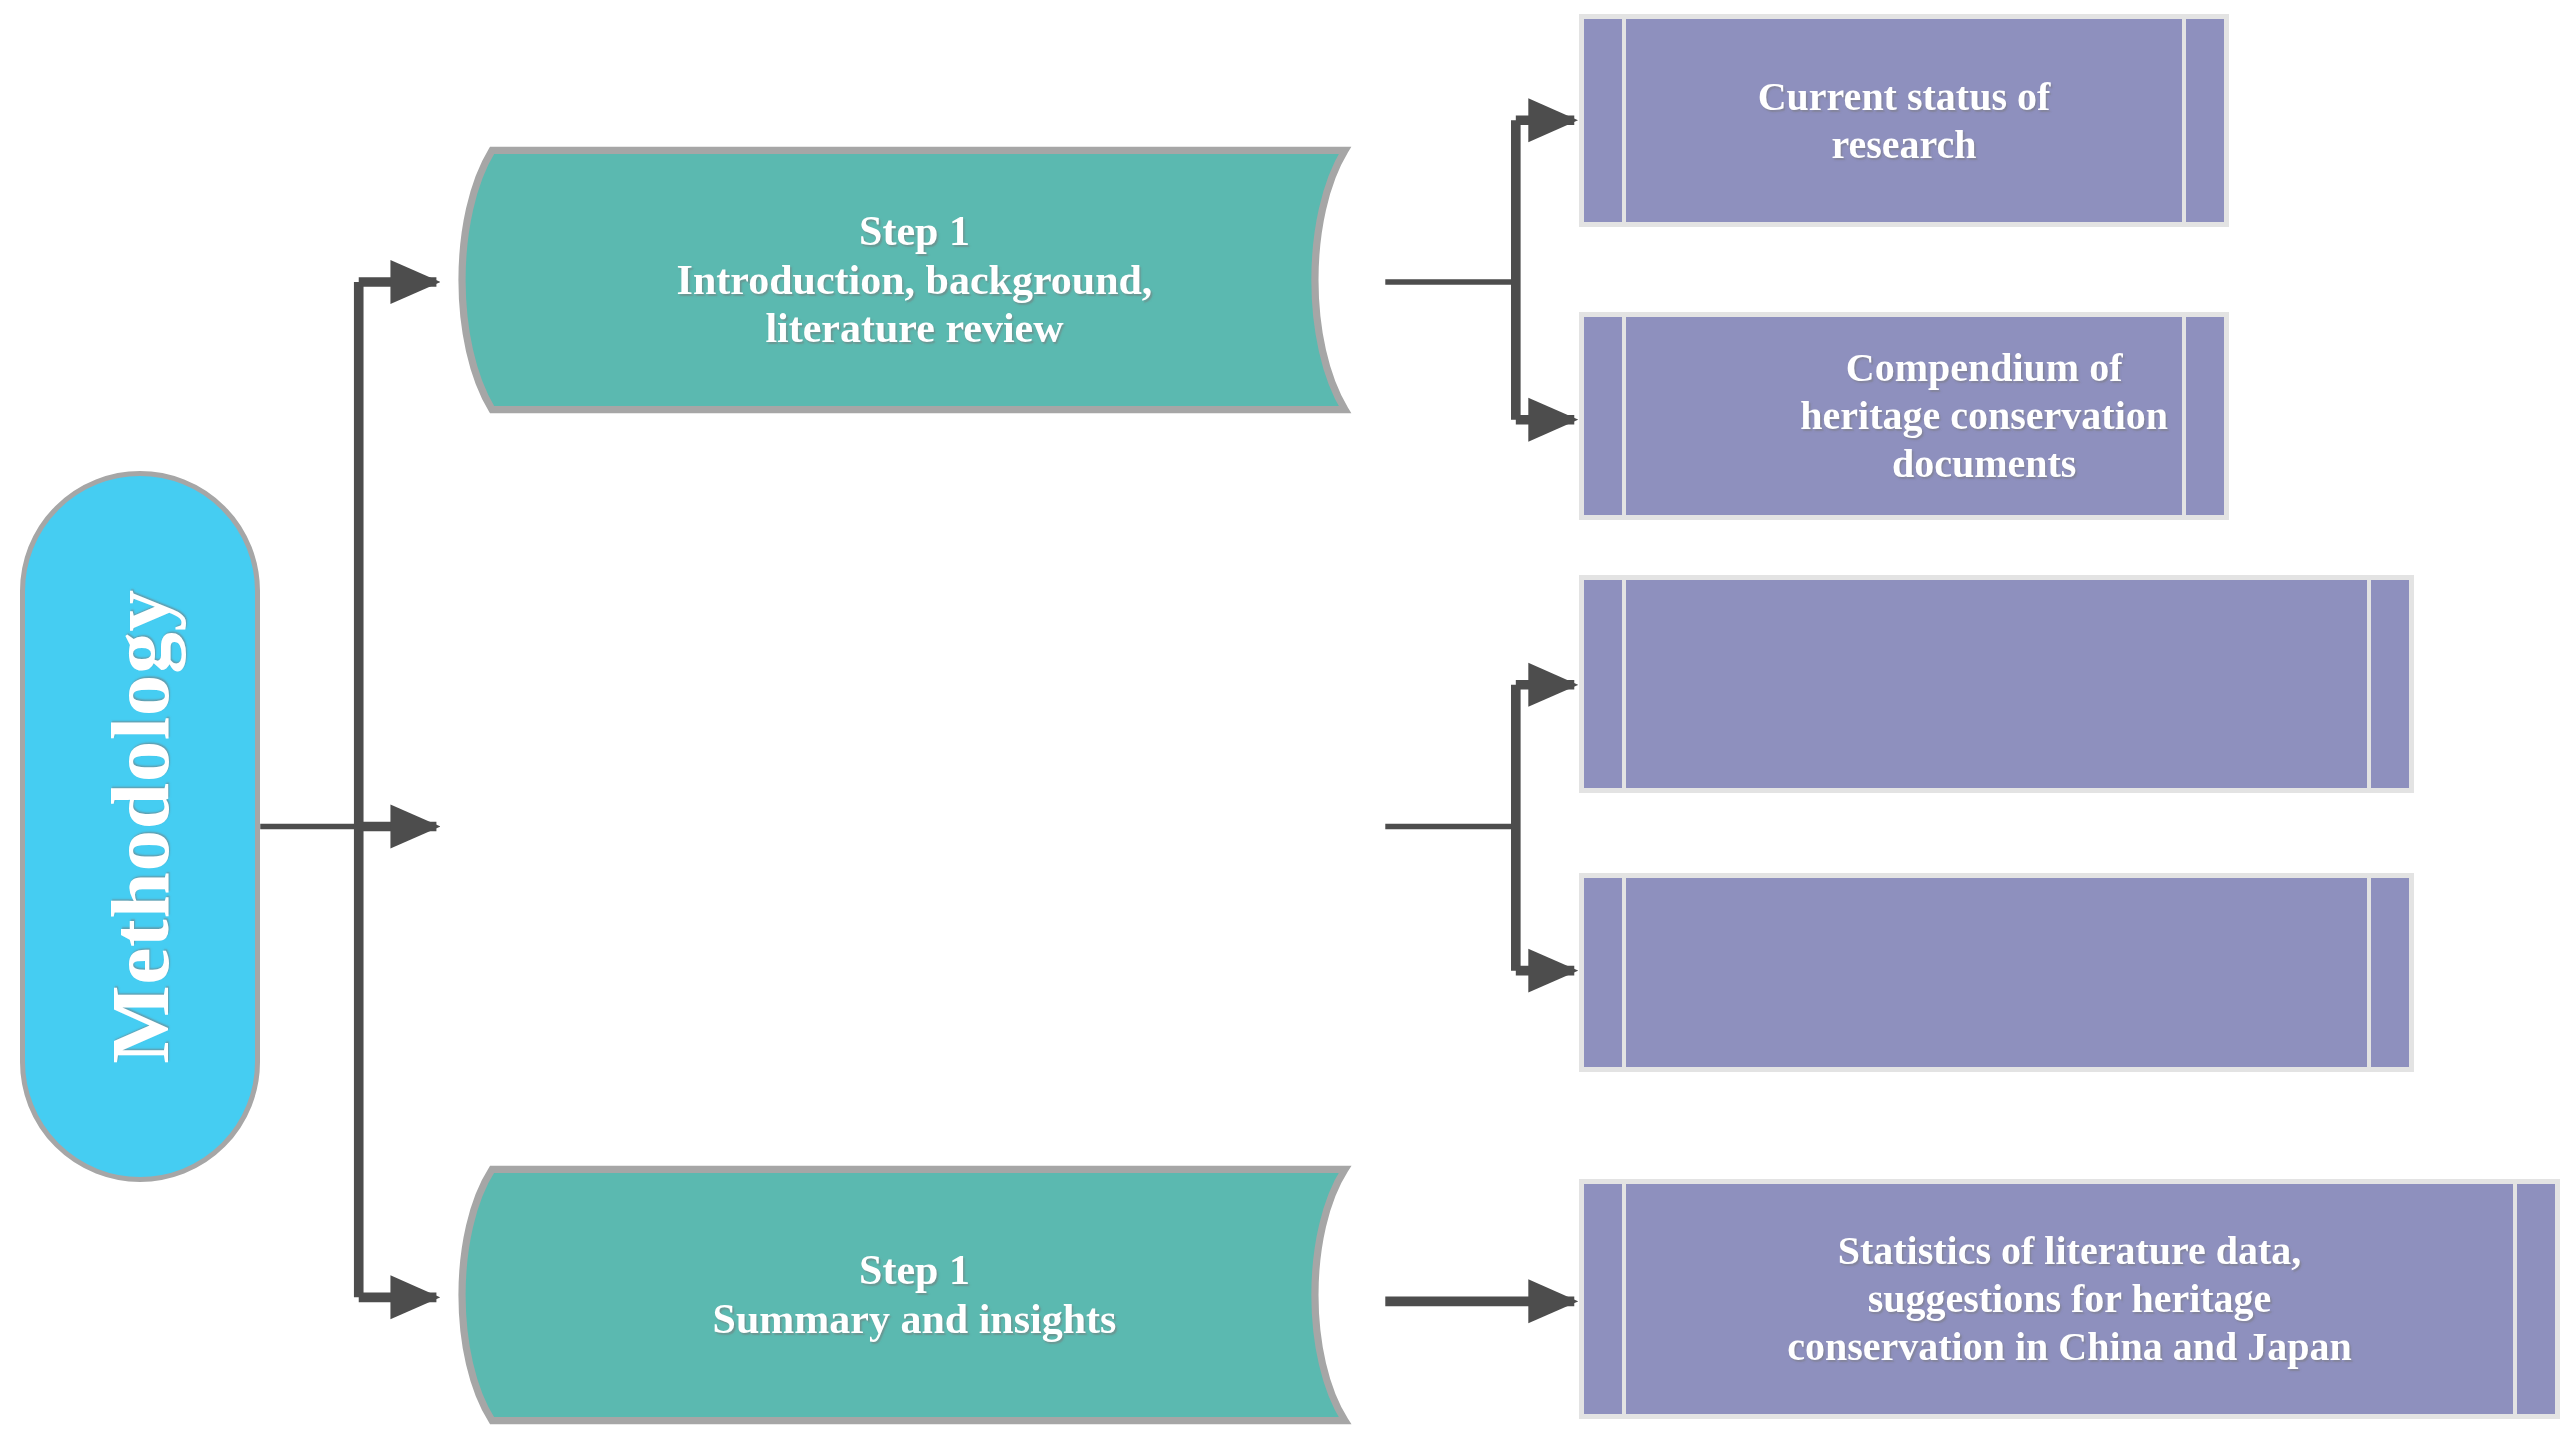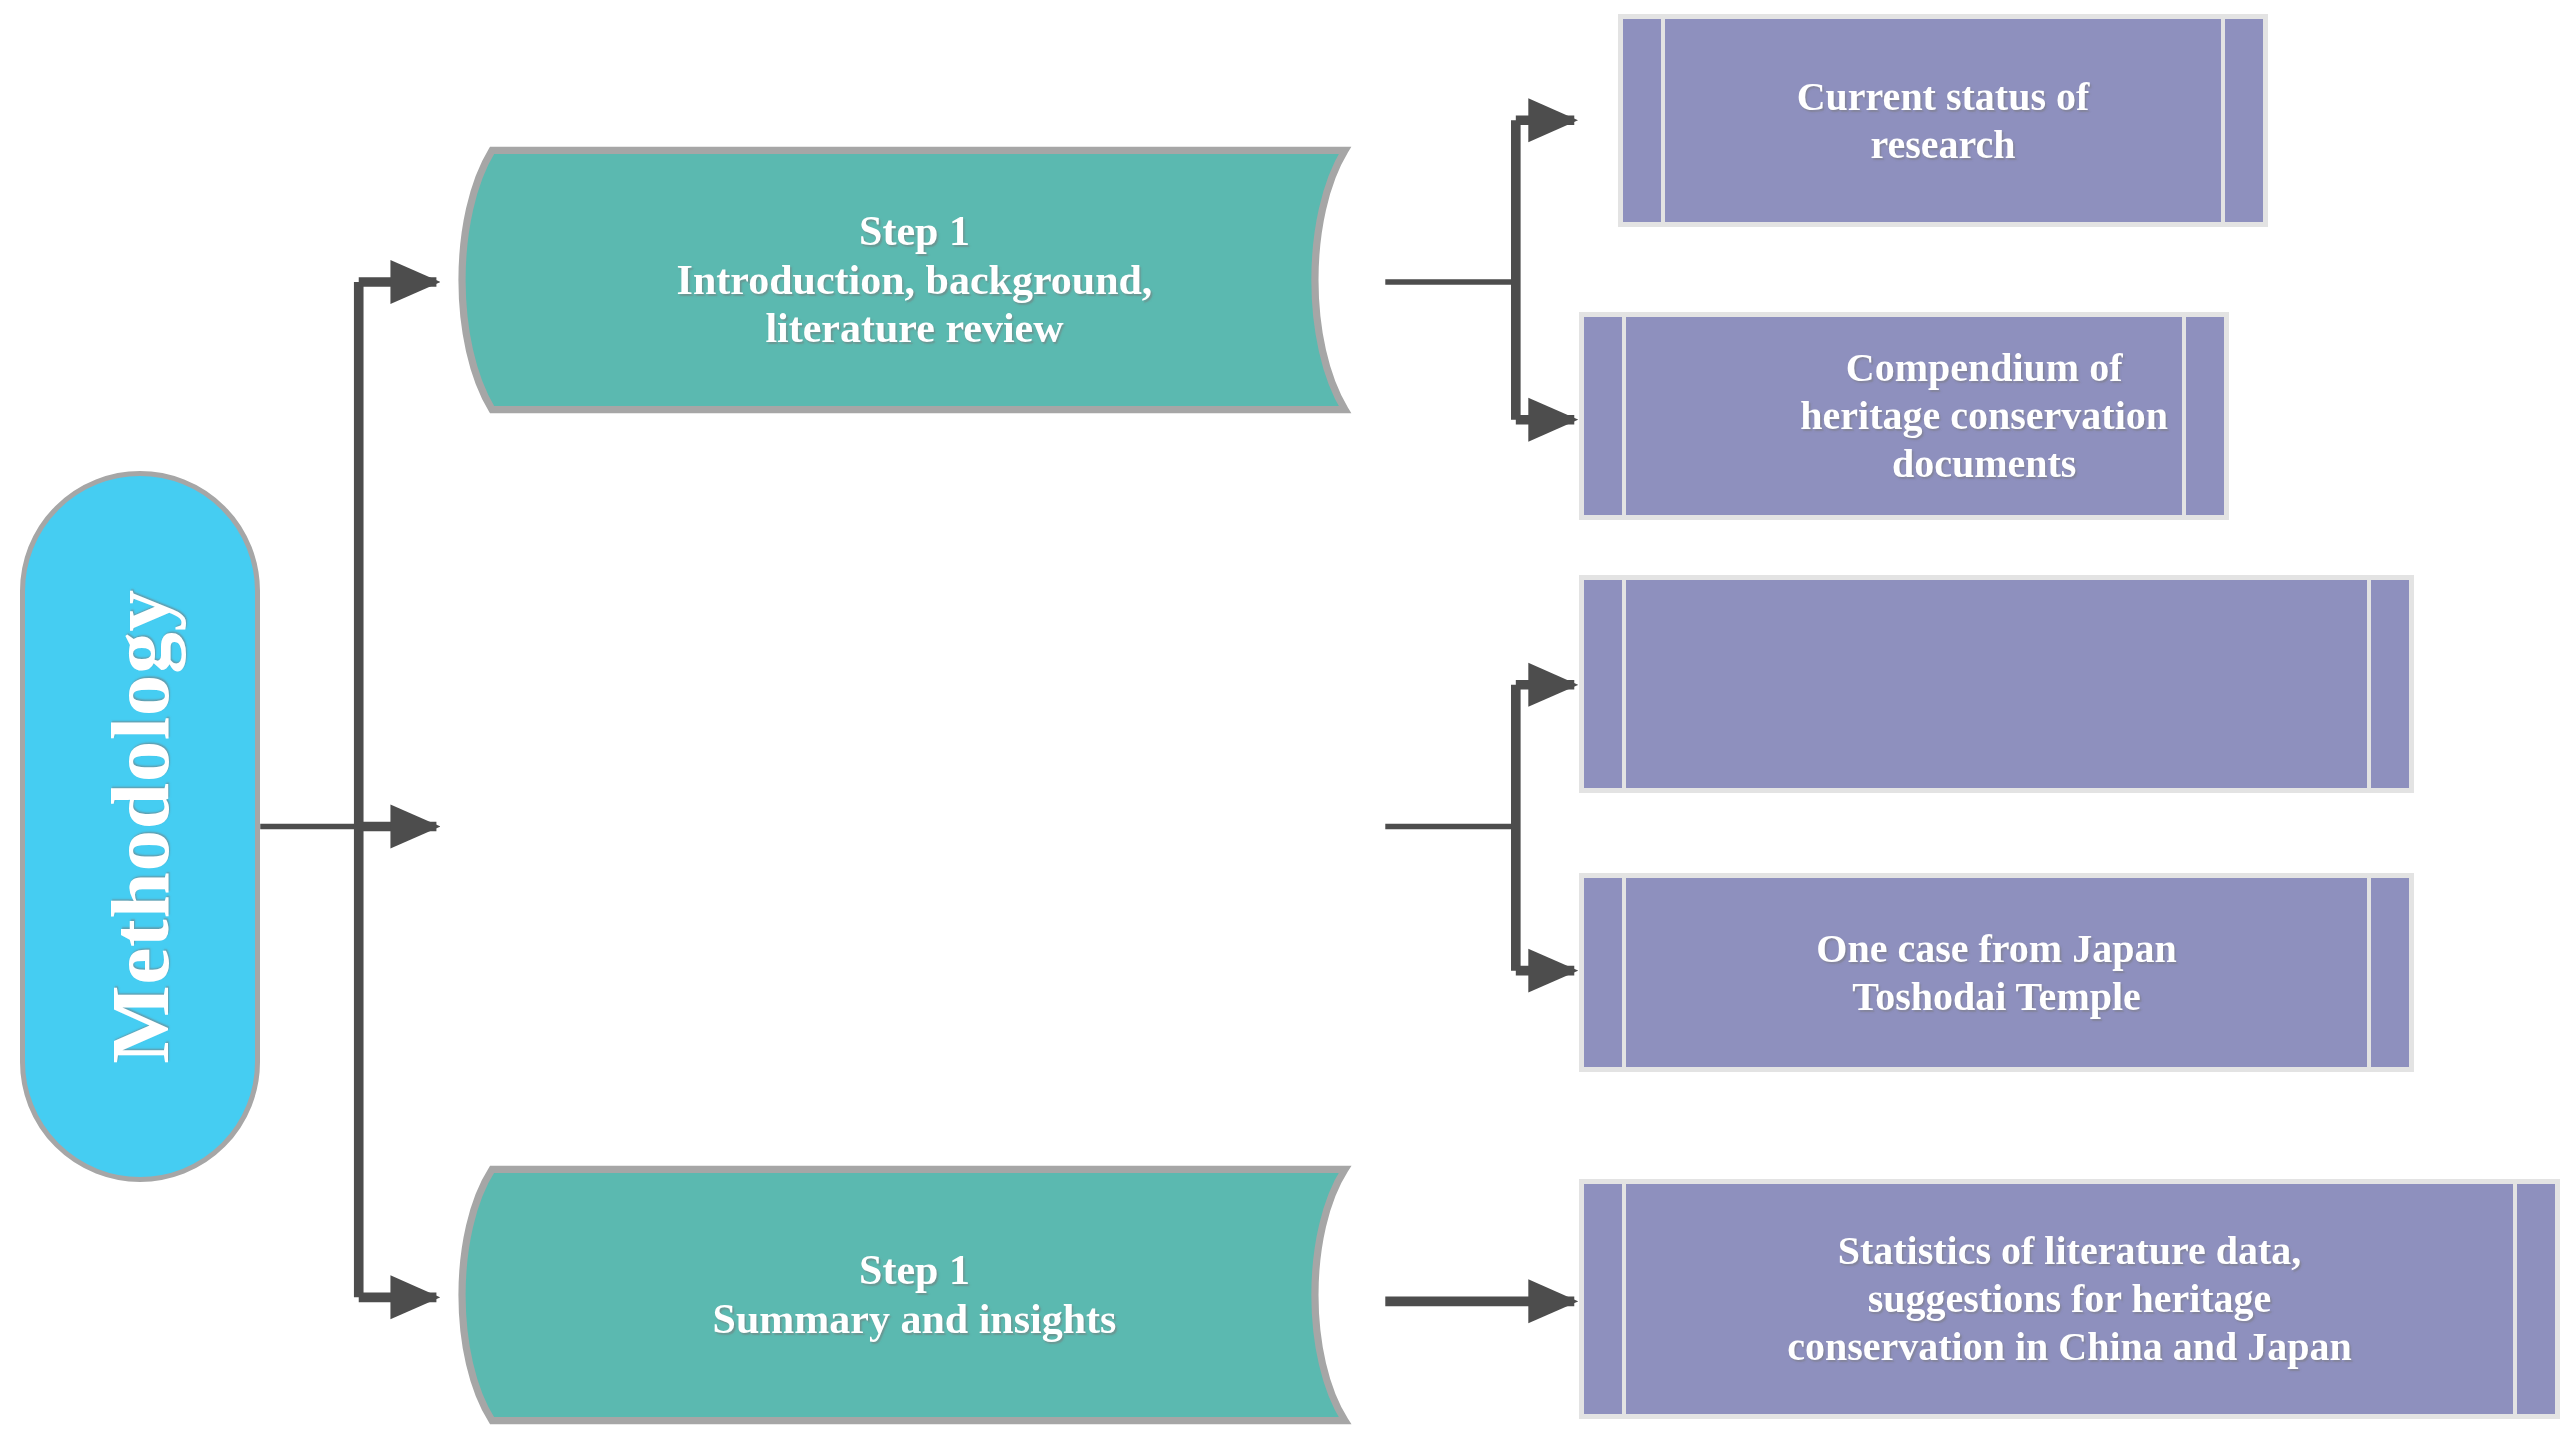--- a/index.html
+++ b/index.html
@@ -166,21 +166,21 @@
 
 
   <div class="step" style="left:448px; top:1163px; width:941px; height:264px;">
     <svg class="tape-svg" viewBox="0 0 1175 330" preserveAspectRatio="none">
       <path d="M 55 8 L 1120 8 C 1070 86 1070 244 1120 322 L 55 322 C 5 244 5 86 55 8 Z" fill="#5bb9b0" stroke="#a6a6a6" stroke-width="9"></path>
     </svg>
     <div class="step-label">Step 1
 Summary and insights</div>
   </div>
 
-  <div class="pbox" style="left:1579px; top:14.4px; width:650px; height:213px;margin-left:39px;">
+  <div class="pbox" style="left:1579px; top:14.4px; width:650px; height:213px;">
     <span class="rail left"></span>
     <span class="rail right"></span>
     <div class="pbox-label">Current status of
 research</div>
   </div>
 
   <div class="pbox" style="left:1579px; top:312px; width:650px; height:208px;justify-content:flex-end;">
     <span class="rail left"></span>
     <span class="rail right"></span>
     <div class="pbox-label">Compendium of
@@ -189,22 +189,20 @@
   </div>
 
   <div class="pbox" style="left:1579px; top:575px; width:835px; height:218px;">
     <span class="rail left"></span>
     <span class="rail right"></span>
   </div>
 
   <div class="pbox" style="left:1579px; top:873px; width:835px; height:199px;">
     <span class="rail left"></span>
     <span class="rail right"></span>
-    <div class="pbox-label">One case from Japan
-Toshodai Temple</div>
   </div>
 
   <div class="pbox" style="left:1579px; top:1179px; width:981px; height:240px;justify-content:center;">
     <span class="rail left"></span>
     <span class="rail right"></span>
     <div class="pbox-label">Statistics of literature data,
 suggestions for heritage
 conservation in China and Japan</div>
   </div>
 

